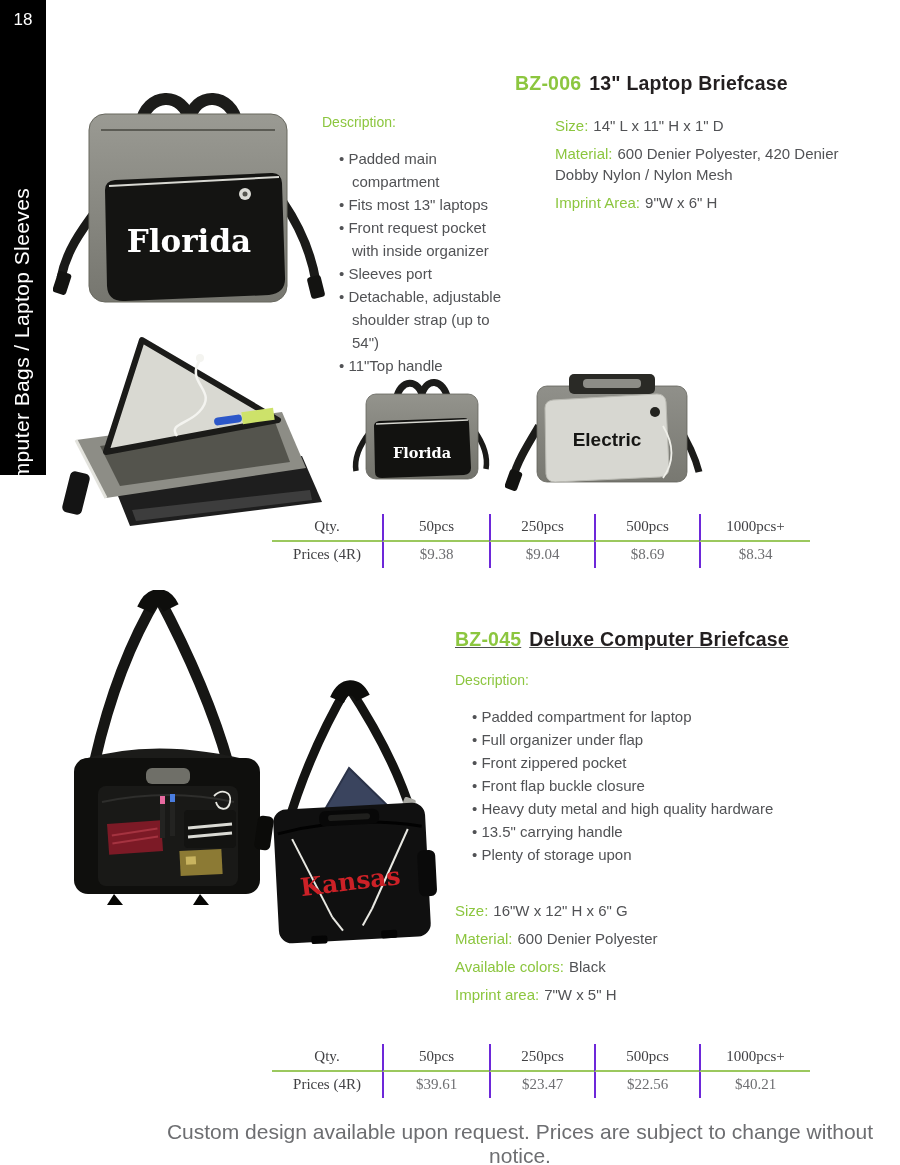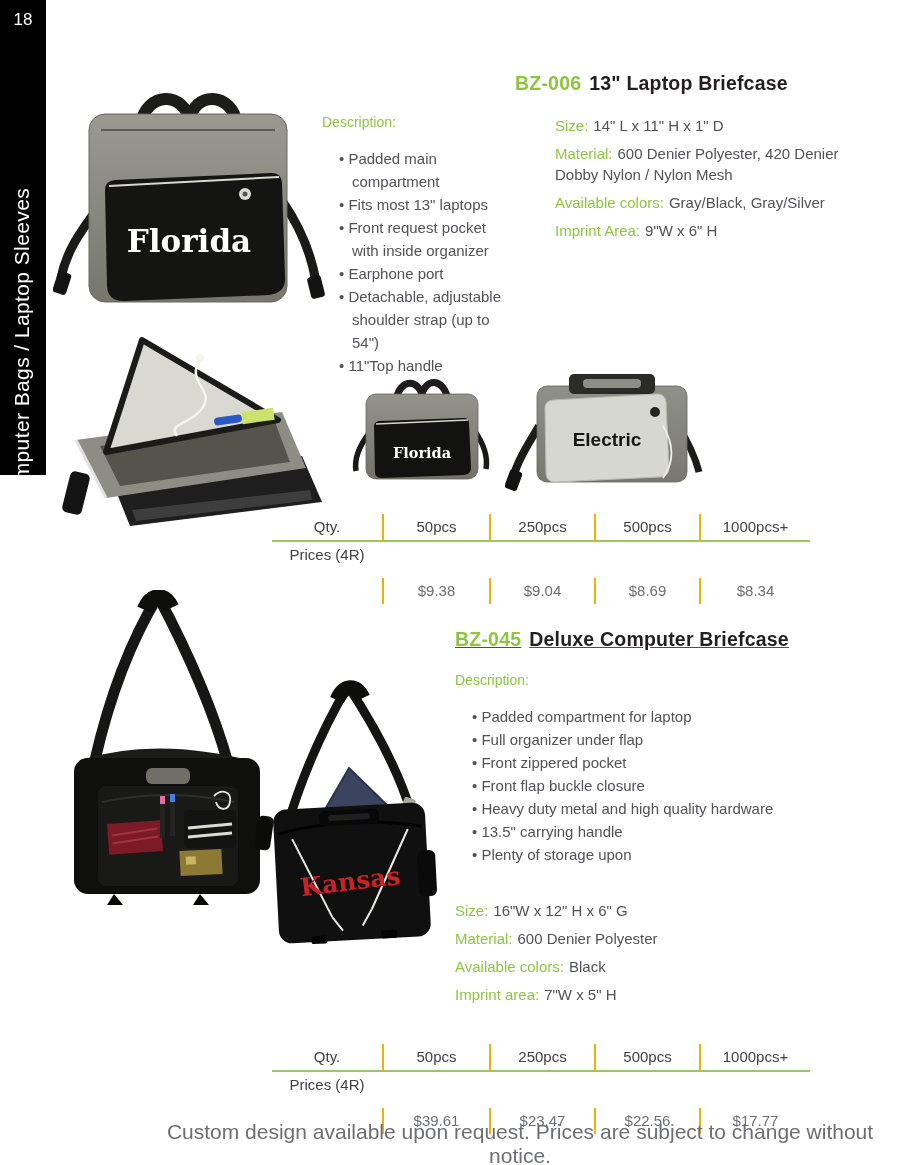--- a/index.html
+++ b/index.html
@@ -28,24 +28,24 @@
 
   
   .specs{position:absolute;font-size:15px;line-height:21px;}
   .spec-line{margin-bottom:7px;}
   .spec-label{color:#8CC63F;margin-right:5px;}
   .spec-value{color:#515255;}
 
   
   .price-table{position:absolute;left:272px;display:grid;
                grid-template-columns:110px 107px 105px 105px 111px;}
-  .pt-cell{font-size:15px;text-align:center;padding:4px 2px 5px 2px;color:#414144;}
-  .pt-div{border-left:2px solid #eab308;}
+  .pt-cell{font-size:15px;text-align:center;padding:4px 2px 5px 2px;color:#414144;font-family:Liberation Serif, serif;}
+  .pt-div{border-left:2px solid #6d28d9;}
   .pt-head{border-bottom:2px solid #9BC85E;}
-  .pt-price{color:#6D6E71;margin-top:36px;}
+  .pt-price{color:#6D6E71;}
 
   .footer{position:absolute;left:140px;width:760px;top:1120px;text-align:center;
           font-size:21px;color:#6D6E71;}
 
   .img{position:absolute;}
   svg text{user-select:none;}
 </style>
 </head>
 <body>
 
@@ -95,35 +95,32 @@
     <rect x="194" y="82" width="32" height="12" fill="#cde26a" transform="rotate(-8 210 88)"></rect>
     <rect x="18" y="144" width="20" height="42" rx="5" fill="#141414" transform="rotate(14 28 165)"></rect>
   </svg>
 
   <div class="desc" style="left:322px;top:114px;width:206px;">
     <p class="desc-label">Description:</p>
     <ul>
       <li>Padded main compartment</li>
       <li>Fits most 13" laptops</li>
       <li>Front request pocket with inside organizer</li>
-      <li>Earphone port</li>
+      <li>Sleeves port</li>
       <li>Detachable, adjustable shoulder strap (up to 54")</li>
       <li>11"Top handle</li>
     </ul>
   </div>
 
   <div class="specs" style="left:555px;top:115px;width:300px;">
     <div class="spec-line">
       <span class="spec-label">Size:</span><span class="spec-value">14" L x 11" H x 1" D</span>
     </div>
     <div class="spec-line">
       <span class="spec-label">Material:</span><span class="spec-value">600 Denier Polyester, 420 Denier Dobby Nylon / Nylon Mesh</span>
-    </div>
-    <div class="spec-line">
-      <span class="spec-label">Available colors:</span><span class="spec-value">Gray/Black, Gray/Silver</span>
     </div>
     <div class="spec-line">
       <span class="spec-label">Imprint Area:</span><span class="spec-value">9"W x 6" H</span>
     </div>
   </div>
 
   <svg class="img" style="left:348px;top:370px;" width="148" height="114" viewBox="0 0 148 114">
     <defs>
       <linearGradient id="g2" x1="0" y1="0" x2="0" y2="1">
         <stop offset="0" stop-color="#94948d"></stop>
@@ -258,18 +255,18 @@
   <div class="price-table" style="top:1044px;">
     <div class="pt-cell pt-head">Qty.</div>
     <div class="pt-cell pt-head pt-div">50pcs</div>
     <div class="pt-cell pt-head pt-div">250pcs</div>
     <div class="pt-cell pt-head pt-div">500pcs</div>
     <div class="pt-cell pt-head pt-div">1000pcs+</div>
     <div class="pt-cell">Prices (4R)</div>
     <div class="pt-cell pt-price pt-div">$39.61</div>
     <div class="pt-cell pt-price pt-div">$23.47</div>
     <div class="pt-cell pt-price pt-div">$22.56</div>
-    <div class="pt-cell pt-price pt-div">$17.77</div>
+    <div class="pt-cell pt-price pt-div">$40.21</div>
   </div>
 
   <div class="footer">Custom design available upon request. Prices are subject to change without notice.</div>
 
 </div>
 
 </body></html>

